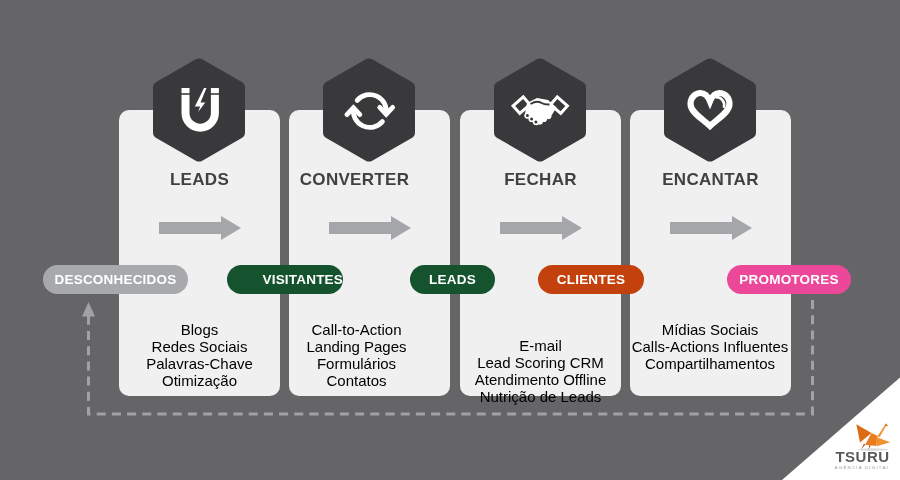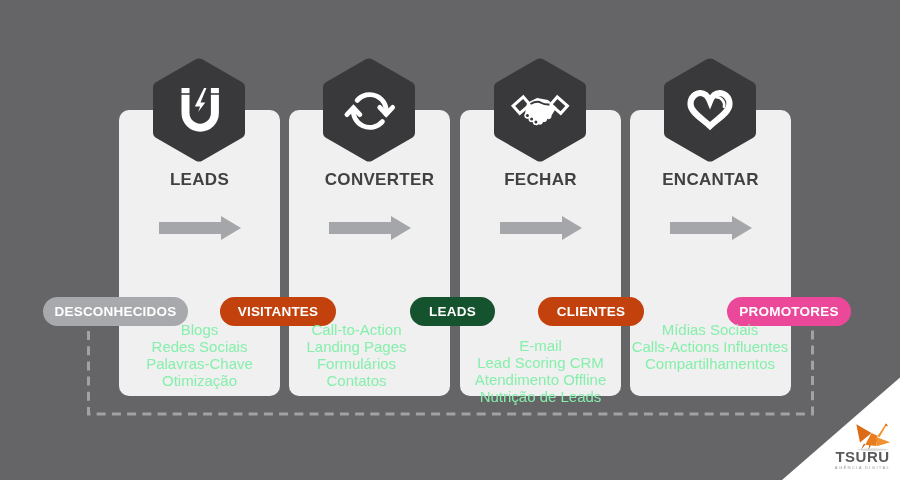--- a/index.html
+++ b/index.html
@@ -2,22 +2,22 @@
 <html><head>
 <meta charset="utf-8">
 <style>
 * { margin:0; padding:0; box-sizing:border-box; }
 html,body { width:900px; height:480px; overflow:hidden; }
 body { position:relative; background:#656567; font-family:"Liberation Sans", sans-serif; }
 .card { position:absolute; top:110px; width:161px; height:286px; background:#f0f0f0; border-radius:10px; }
 .hex { position:absolute; top:55px; width:110px; height:110px; }
 .title { position:absolute; top:170px; width:161px; text-align:center; font-size:17px; font-weight:bold; color:#424142; letter-spacing:0.3px; }
 .arrow { position:absolute; top:215px; width:84px; height:26px; }
-.pill { position:absolute; top:265px; height:29px; border-radius:15px; color:#fff; font-weight:bold; font-size:13.5px; line-height:29px; text-align:center; letter-spacing:0.2px;margin-top:32px; }
-.list { position:absolute; top:320.5px; width:161px; text-align:center; font-size:15px; line-height:17.3px; color:#86efac; }
+.pill { position:absolute; top:265px; height:29px; border-radius:15px; color:#fff; font-weight:bold; font-size:13.5px; line-height:29px; text-align:center; letter-spacing:0.2px; }
+.list { position:absolute; top:320.5px; width:161px; text-align:center; font-size:15px; line-height:17.3px; color:#000000; }
 </style>
 </head>
 <body>
 
 <div class="card" style="left:119px;"></div>
 <div class="card" style="left:289px;"></div>
 <div class="card" style="left:460px;"></div>
 <div class="card" style="left:630px;"></div>
 
 <svg class="hex" style="left:144px;" viewBox="-55 -55 110 110">
@@ -68,21 +68,21 @@
 
 <svg class="hex" style="left:655px;" viewBox="-55 -55 110 110">
   <polygon points="0,-45 39.5,-22.4 39.5,22.4 0,45 -39.5,22.4 -39.5,-22.4" fill="#39393b" stroke="#39393b" stroke-width="13" stroke-linejoin="round"></polygon>
   <g fill="none" stroke="#fff" transform="scale(0.885)">
     <path stroke-width="7" d="M0 18 C -9 9.5, -22 2.5, -22 -6.8 C -22 -14.8, -15.8 -19.2, -10.8 -19.2 C -6.3 -19.2, -2.4 -15.6, 0 -9.8 C 2.4 -15.6, 6.3 -19.2, 10.8 -19.2 C 15.8 -19.2, 22 -14.8, 22 -6.8 C 22 2.5, 9 9.5, 0 18 Z"></path>
     <path stroke-width="3" stroke-linecap="round" d="M 7 -14.6 A 9 9 0 0 1 15.8 -3.6"></path>
   </g>
 </svg>
 
 <div class="title" style="left:119px;">LEADS</div>
-<div class="title" style="left:299px;text-align:center;">CONVERTER</div>
+<div class="title" style="left:274px;text-align:center;">CONVERTER</div>
 <div class="title" style="left:460px;">FECHAR</div>
 <div class="title" style="left:630px;">ENCANTAR</div>
 
 <svg class="arrow" style="left:158px;" viewBox="0 0 84 26">
     <rect x="1" y="7" width="62" height="12" fill="#a4a6a9"></rect>
     <polygon points="63,1 83,13 63,25" fill="#a4a6a9"></polygon>
   </svg>
 <svg class="arrow" style="left:328px;" viewBox="0 0 84 26">
     <rect x="1" y="7" width="62" height="12" fill="#a4a6a9"></rect>
     <polygon points="63,1 83,13 63,25" fill="#a4a6a9"></polygon>
@@ -96,21 +96,21 @@
     <polygon points="63,1 83,13 63,25" fill="#a4a6a9"></polygon>
   </svg>
 
 <svg style="position:absolute;left:0;top:0;" width="900" height="480" viewBox="0 0 900 480">
   <path d="M812.5 300 V414 H88.5 V316" fill="none" stroke="#a0a2a5" stroke-width="3" stroke-dasharray="9 6.2"></path>
   <polygon points="88.5,302 95,316.5 82,316.5" fill="#a0a2a5"></polygon>
   <polygon points="900,377.5 782,480 900,480" fill="#ffffff"></polygon>
 </svg>
 
 <div class="pill" style="left:43px; width:145px; background:#a7a9ac;">DESCONHECIDOS</div>
-<div class="pill" style="left:220px; width:116px; background:#c2410c;">VISITANTES</div>
+<div class="pill" style="left:227px; width:116px; background:#14532d;text-align:right;">VISITANTES</div>
 <div class="pill" style="left:410px; width:85px; background:#14532d;">LEADS</div>
 <div class="pill" style="left:538px; width:106px; background:#c2410c;">CLIENTES</div>
 <div class="pill" style="left:727px; width:124px; background:#ec4899;">PROMOTORES</div>
 
 <div class="list" style="left:119px;">Blogs<br>Redes Sociais<br>Palavras-Chave<br>Otimização</div>
 <div class="list" style="left:276px;">Call-to-Action<br>Landing Pages<br>Formulários<br>Contatos</div>
 <div class="list" style="left:460px;margin-top:16px;">E-mail<br>Lead Scoring CRM<br>Atendimento Offline<br>Nutrição de Leads</div>
 <div class="list" style="left:610px; width:200px;">Mídias Sociais<br>Calls-Actions Influentes<br>Compartilhamentos</div>
 
 <svg style="position:absolute; left:830px; top:408px;" width="70" height="72" viewBox="830 408 70 72">

